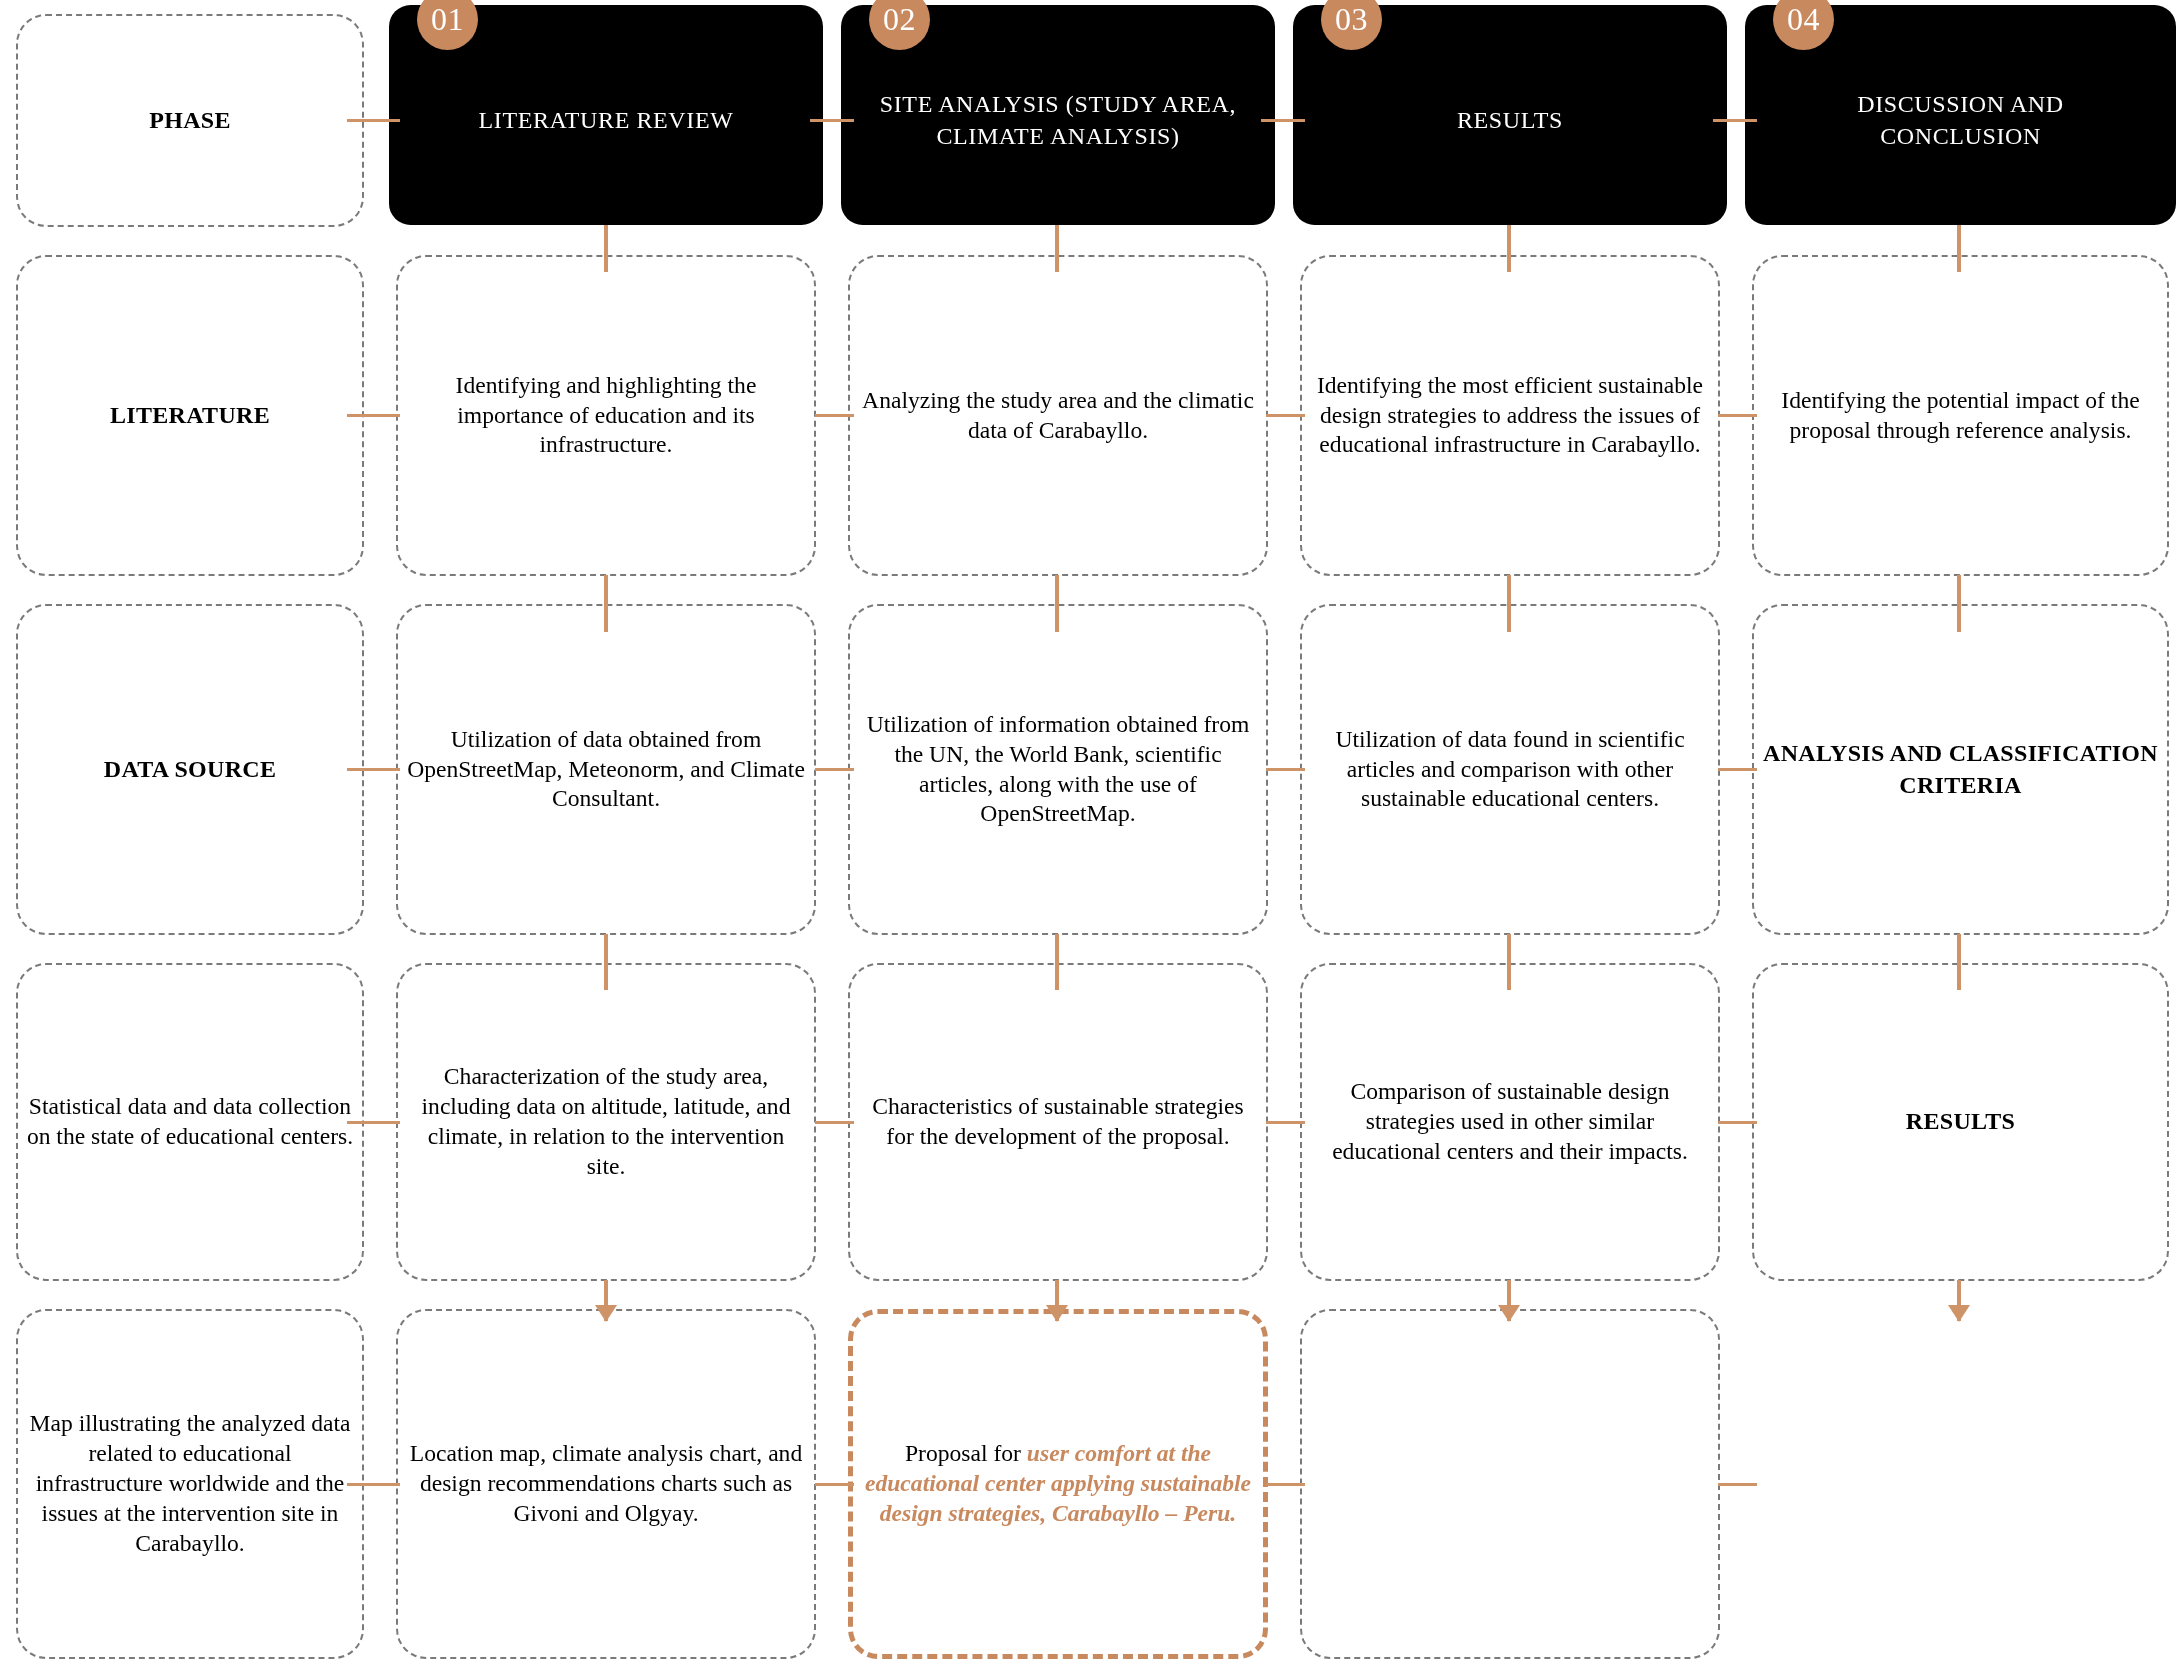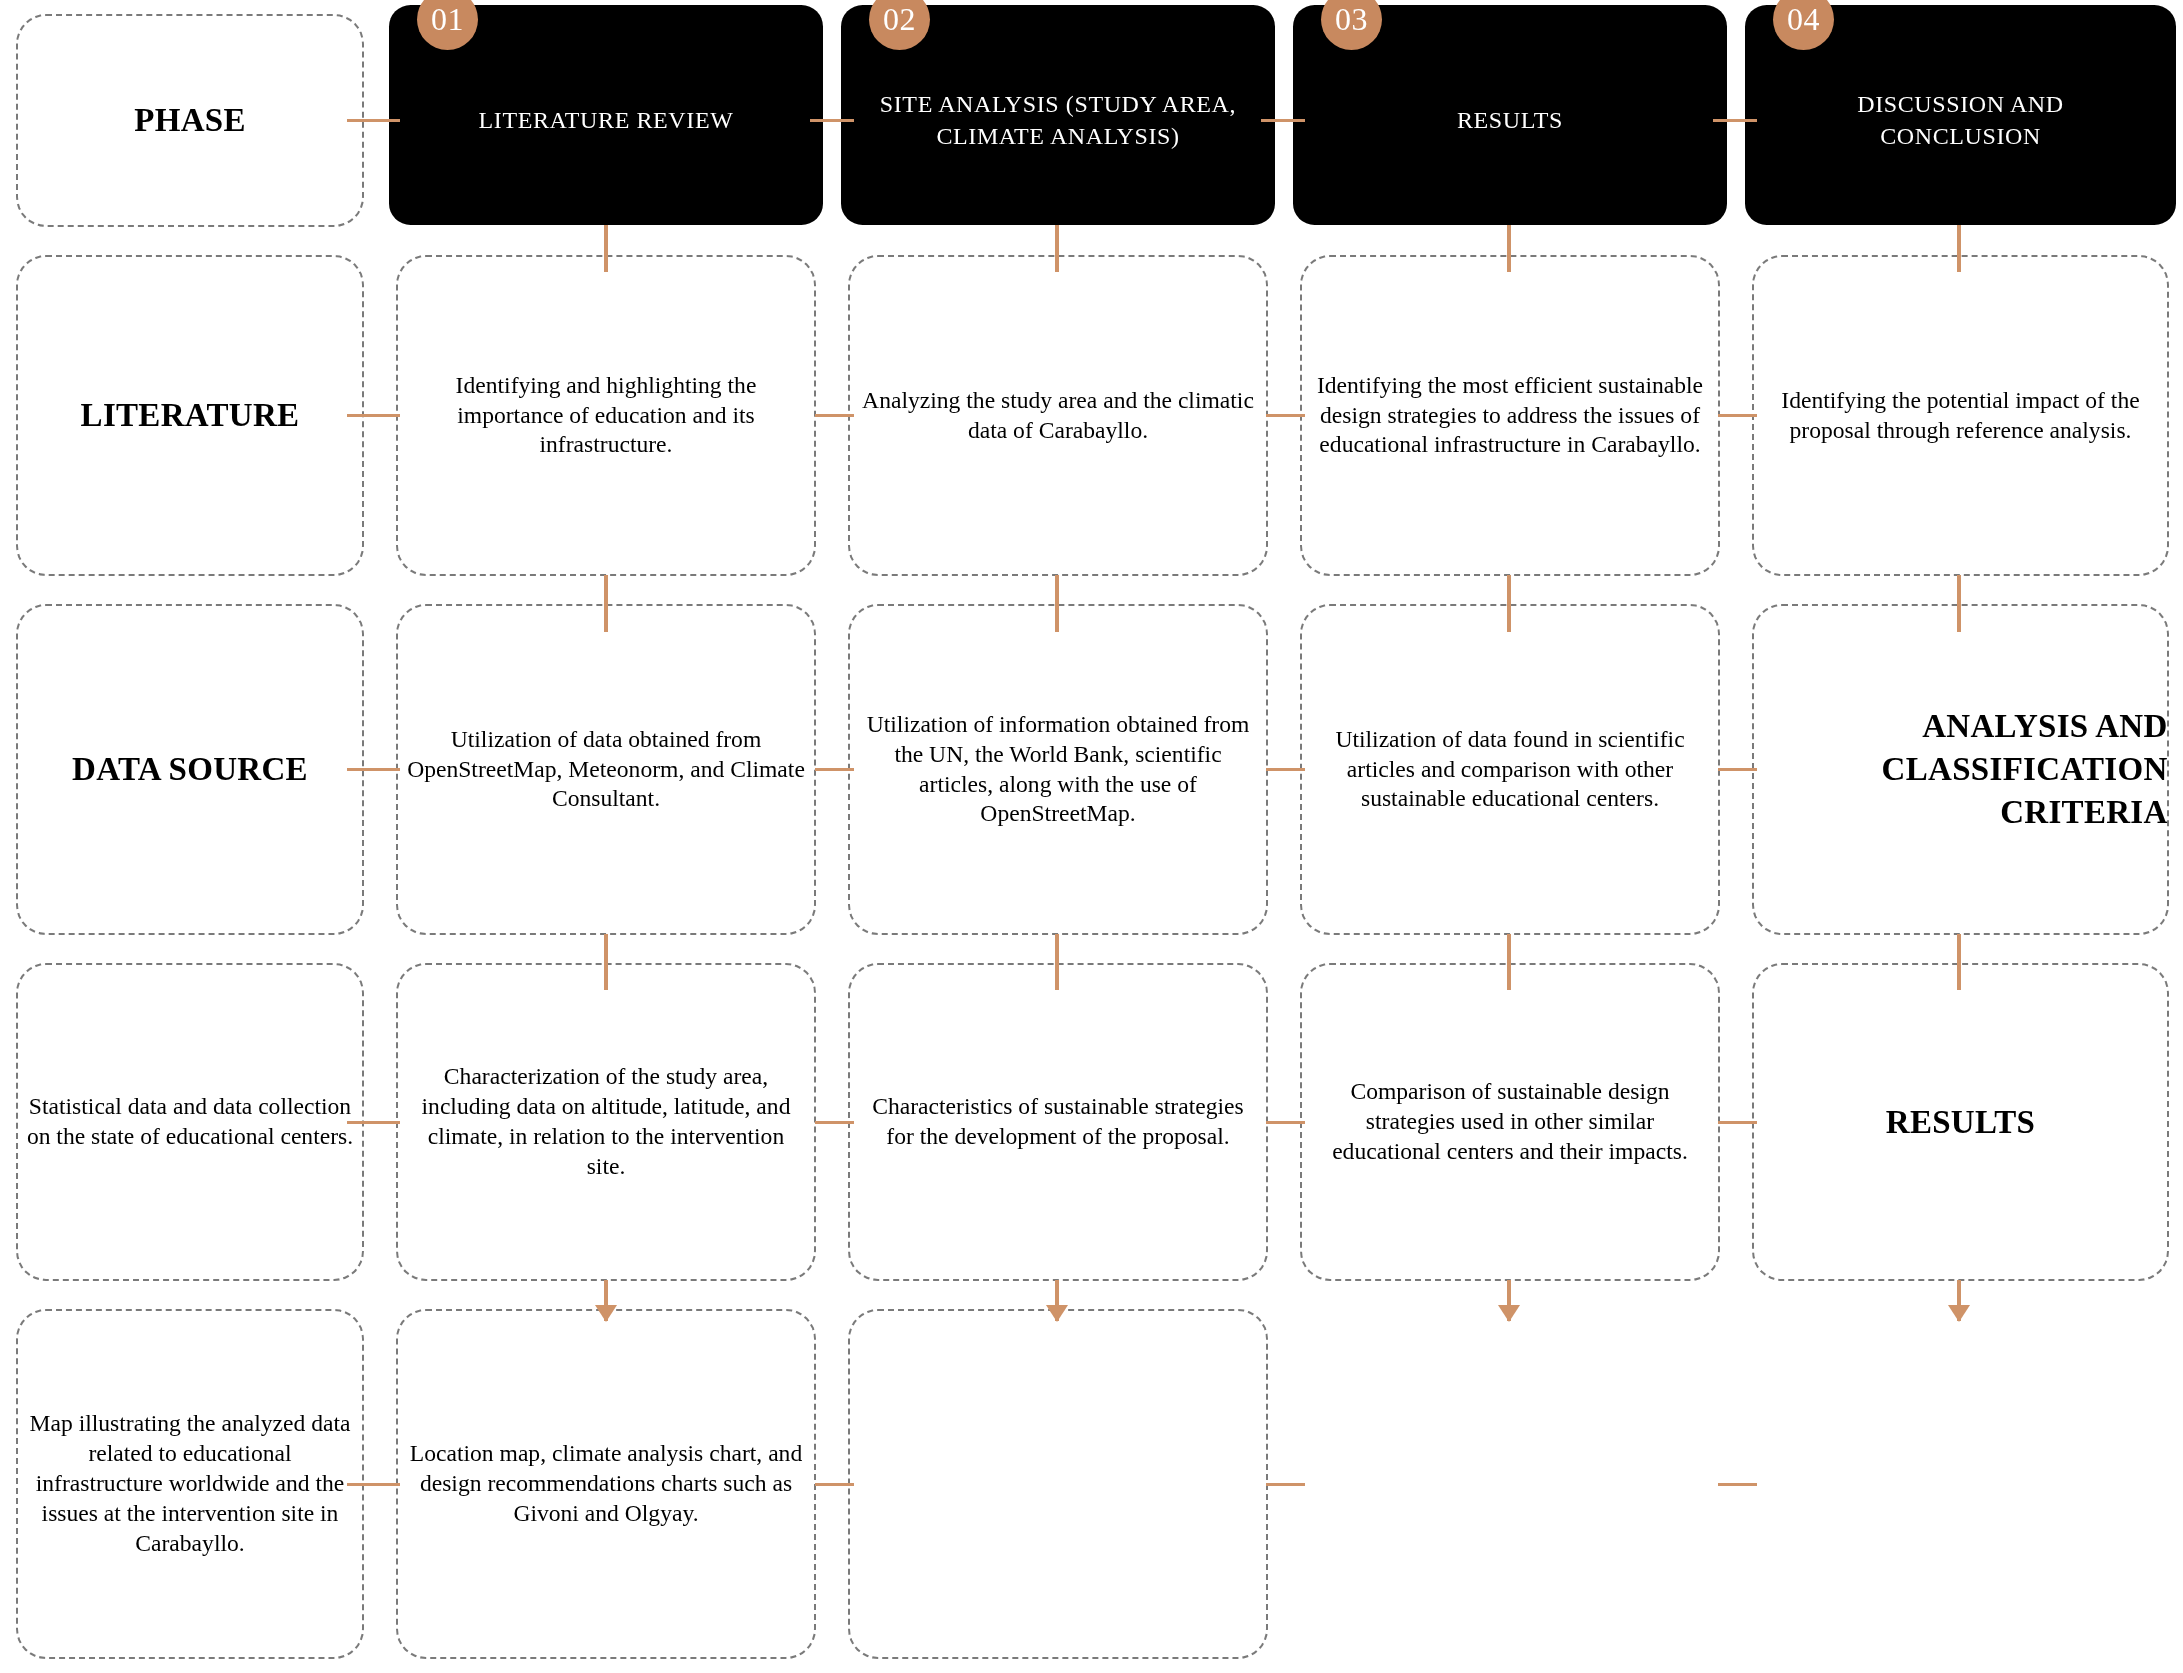--- a/index.html
+++ b/index.html
@@ -76,25 +76,24 @@
 
   
   .content{
     position:relative;
     z-index:3;
     text-align:center;
     line-height:1.26;
   }
   .row-label{
     font-weight:bold;
-    font-size:33px;
+    font-size:24px;
     letter-spacing:0.3px;
     color:var(--ink);
     line-height:1.3;
-    text-align:right;
   }
   .phase-title{
     color:#fff;
     font-size:24px;
     letter-spacing:0.6px;
     line-height:1.3;
     padding:0 20.5px;
   }
   .body-text{
     font-size:23.6px;
@@ -247,20 +246,24 @@
   </div>
   <div class="cell">
     <div class="box-dashed"></div>
     <div class="content body-text">Map illustrating the analyzed data related to educational infrastructure worldwide and the issues at the intervention site in Carabayllo.</div>
   </div>
   <div class="cell">
     <div class="box-dashed"></div>
     <div class="content body-text">Location map, climate analysis chart, and design recommendations charts such as Givoni and Olgyay.</div>
   </div>
   <div class="cell">
+    <div class="box-highlight"></div>
+    <div class="content body-text"><span>Proposal for </span><span class="hl-em">user comfort at the educational center applying sustainable design strategies, Carabayllo – Peru.</span></div>
+  </div>
+  <div class="cell">
     <div class="box-dashed"></div>
   </div>
 
   <div class="conn-h" style="left:347px;top:119px;width:53px;"></div>
   <div class="conn-h" style="left:810px;top:119px;width:44px;"></div>
   <div class="conn-h" style="left:1261px;top:119px;width:44px;"></div>
   <div class="conn-h" style="left:1713px;top:119px;width:44px;"></div>
 
   <div class="conn-h" style="left:347px;top:414px;width:53px;"></div>
   <div class="conn-h" style="left:815px;top:414px;width:39px;"></div>

